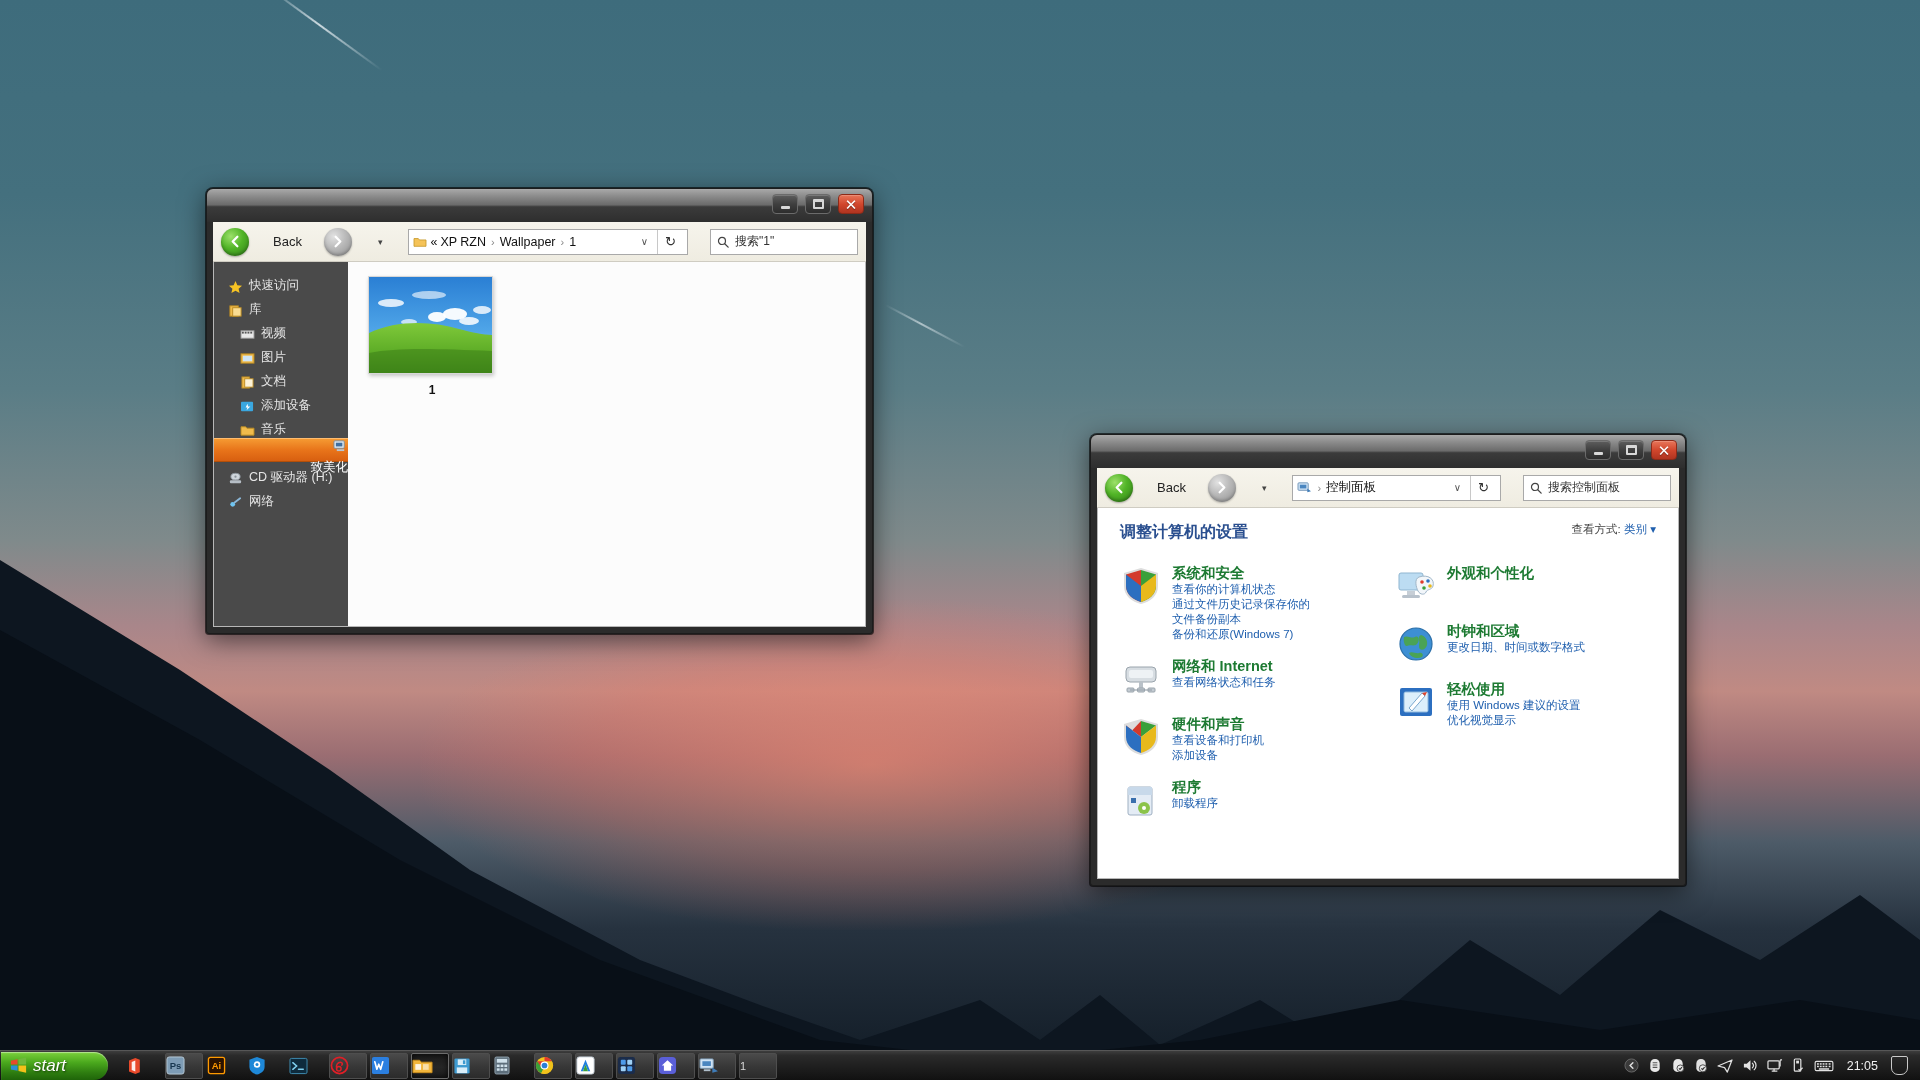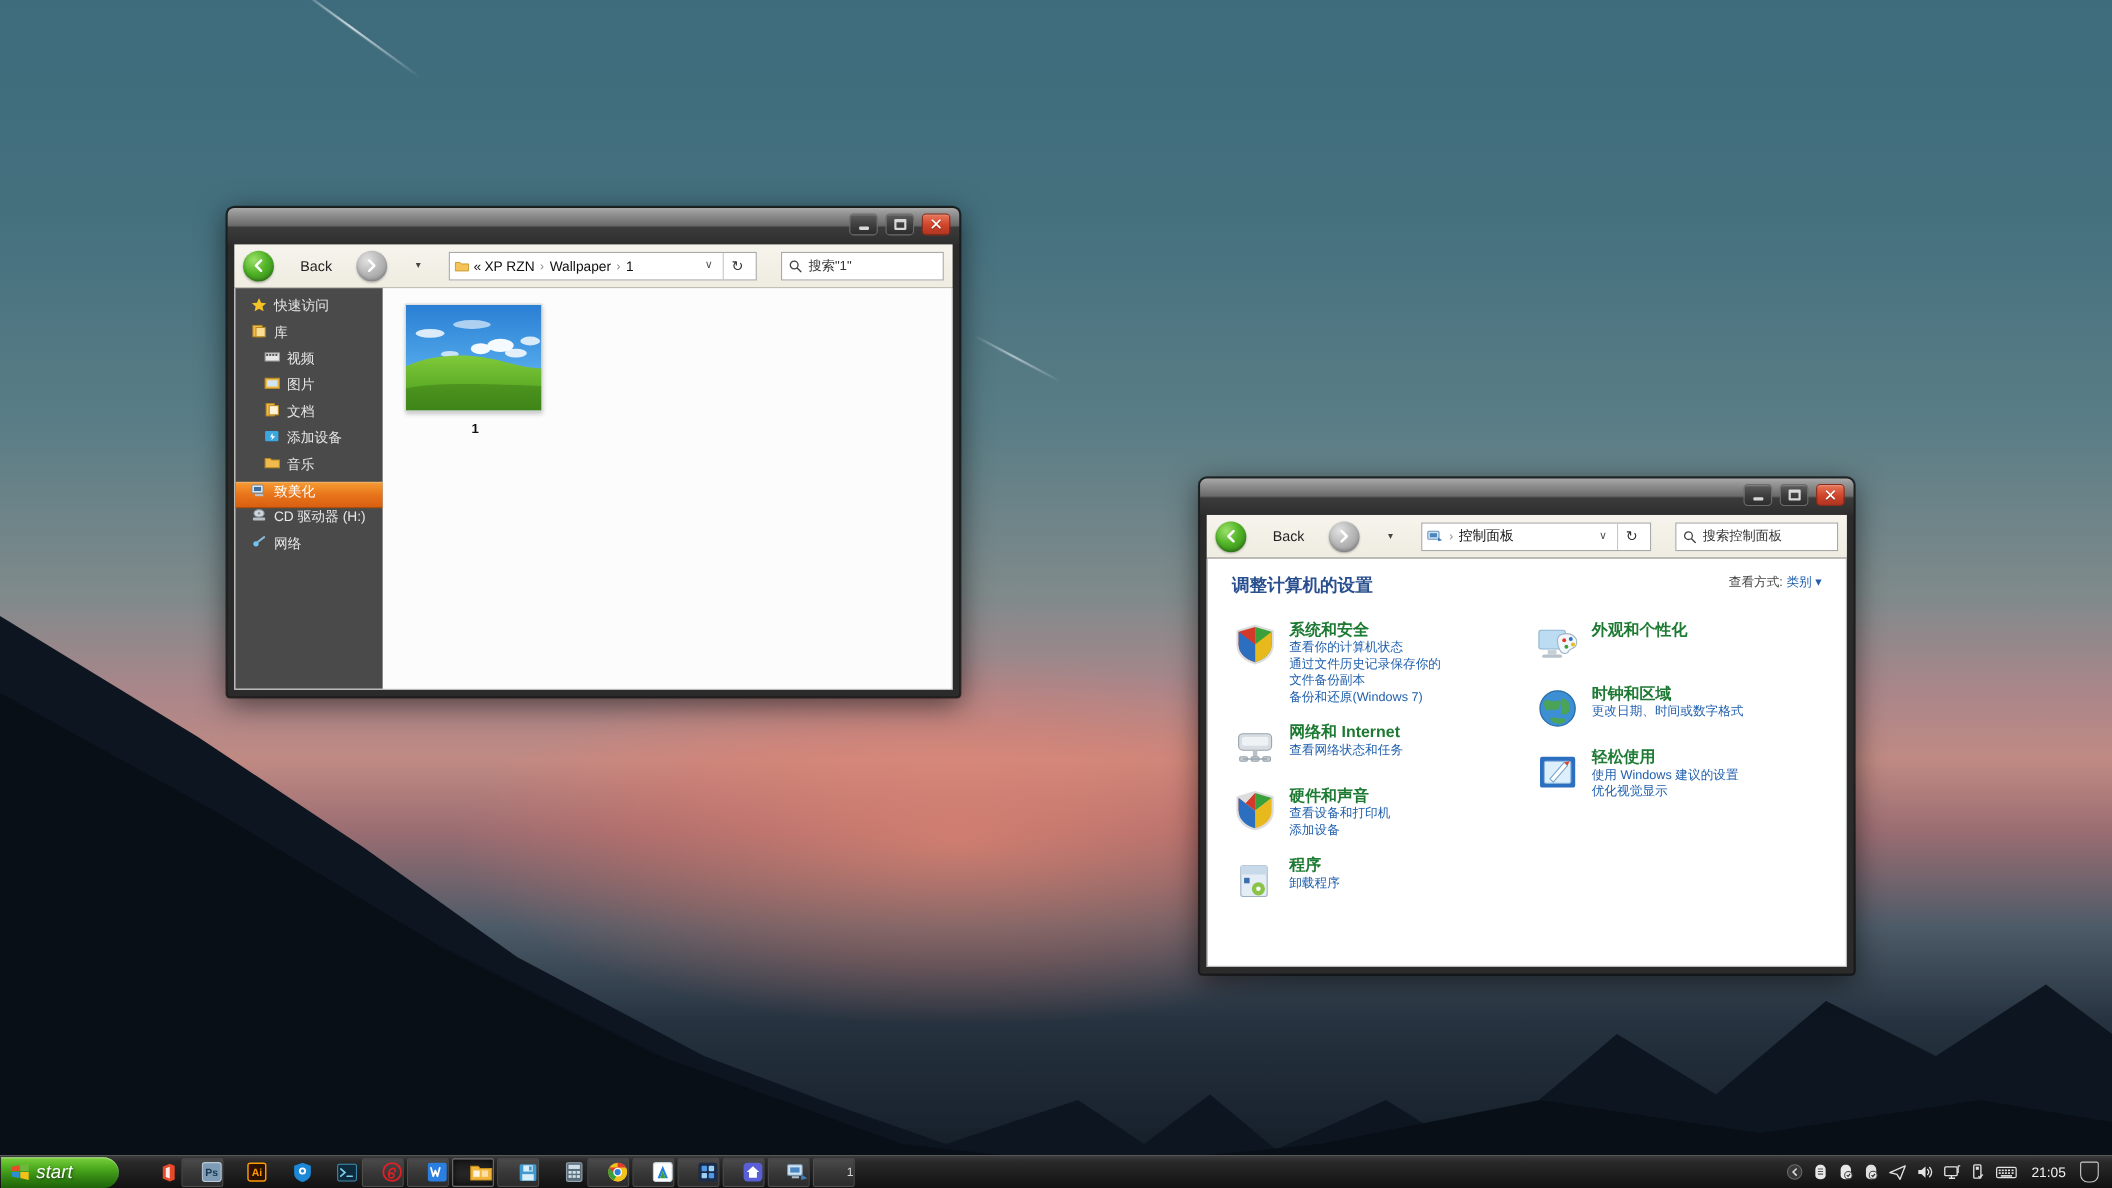--- a/index.html
+++ b/index.html
@@ -88,25 +88,25 @@
   .addr-refresh { width: 26px; height: 24px; display: flex; align-items: center; justify-content: center; border-left: 1px solid #c8c8c8; color: #333; font-size: 13px; }
   .searchbox {
     width: 148px; height: 26px; background: #fff; border: 1px solid #a9a9a9;
     display: flex; align-items: center; gap: 6px; padding: 0 6px; font-size: 12px; color: #333;
   }
 
   
   #explorer { left: 206px; top: 188px; width: 667px; height: 446px; }
   .exp-body { display: flex; height: calc(100% - 73px); background: #fff; border: 1px solid #b7b7b7; border-top: none; }
   .sidebar { width: 134px; background: #4a4a4a; color: #e6e6e6; font-size: 12.5px; padding-top: 8px; overflow: hidden; }
-  .side-item { display: flex; align-items: flex-start; gap: 6px; height: 24px; padding-left: 14px; white-space: nowrap; }
+  .side-item { display: flex; align-items: flex-end; gap: 6px; height: 24px; padding-left: 14px; white-space: nowrap; }
   .side-item.indent { padding-left: 26px; }
   .side-item.sel {
     background: linear-gradient(180deg, #f59a32 0%, #e8741a 50%, #d85f10 100%);
-    color: #fff; border-top: 1px solid #ffbc6e; border-bottom: 1px solid #b44f08;
+    color: #fff; border-top: 1px solid #ffbc6e; border-bottom: 1px solid #b44f08; flex-direction: column;
   }
   .side-ico { width: 15px; height: 14px; flex: none; display: inline-block; position: relative; }
   .content { flex: 1; background: #fcfcfc; padding: 14px 0 0 20px; }
   .tile { width: 128px; }
   .thumb { width: 125px; height: 98px; border: 1px solid #d7d7d7; box-shadow: 1px 2px 4px rgba(0,0,0,.22); overflow: hidden; position: relative; }
   .tile-label { text-align: center; font-size: 12px; color: #111; margin-top: 9px; font-weight: bold; }
 
   
   #cpanel { left: 1090px; top: 434px; width: 596px; height: 452px; }
   .cp-body { background: #fff; border: 1px solid #b7b7b7; border-top: none; height: calc(100% - 73px); padding: 14px 22px 0 22px; position: relative; overflow: hidden; }
@@ -132,21 +132,21 @@
     width: 107px; height: 28px; margin-left: 1px;
     background: linear-gradient(180deg, #7bd13c 0%, #4aa81d 38%, #2f7f11 72%, #1f6409 100%);
     border-radius: 0 14px 14px 0; display: flex; align-items: center; gap: 5px; padding-left: 8px;
     box-shadow: inset 0 1px 1px rgba(255,255,255,.45);
   }
   #startbtn .start-text { color: #fff; font-style: italic; font-weight: normal; font-size: 17px; text-shadow: 1px 1px 2px rgba(0,0,0,.5); }
   .tasklist { display: flex; align-items: center; gap: 3px; margin-left: 16px; }
   .taskitem {
     width: 38px; height: 26px; border: 1px solid #4e4e4e; border-radius: 2px;
     background: linear-gradient(180deg, #4a4a4a 0%, #383838 50%, #2b2b2b 100%);
-    display: flex; align-items: center; justify-content: flex-end;
+    display: flex; align-items: center; justify-content: flex-start;
   }
   .taskitem.plain { border-color: transparent; background: none; }
   .taskitem.active { border: 1px solid #6d6d6d; background: linear-gradient(180deg, #1b1b1b 0%, #262626 55%, #1b1b1b 100%); box-shadow: inset 0 0 6px rgba(0,0,0,.8); }
   .taskitem .lbl { color: #d8d8d8; font-size: 11px; }
   .tray { margin-left: auto; display: flex; align-items: center; gap: 9px; padding-right: 12px; }
   .tray-ico { color: #e2e2e2; font-size: 13px; line-height: 13px; display: flex; align-items: center; }
   .clock { color: #f0f0f0; font-size: 12.5px; padding: 0 4px; text-align: center; }
   .showdesk { width: 17px; height: 19px; border: 1.5px solid #c9c9c9; border-radius: 2px 2px 7px 7px; }
 </style>
 </head>

